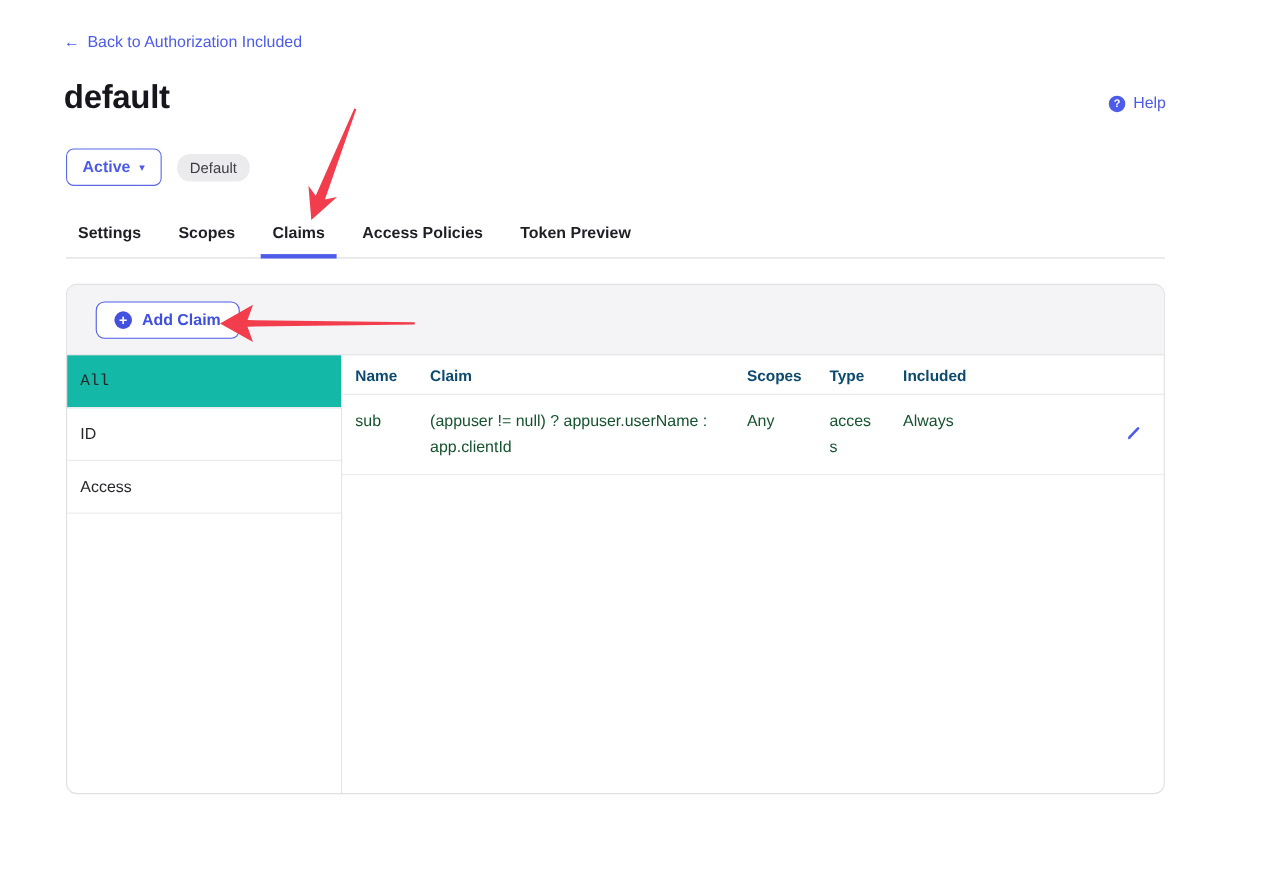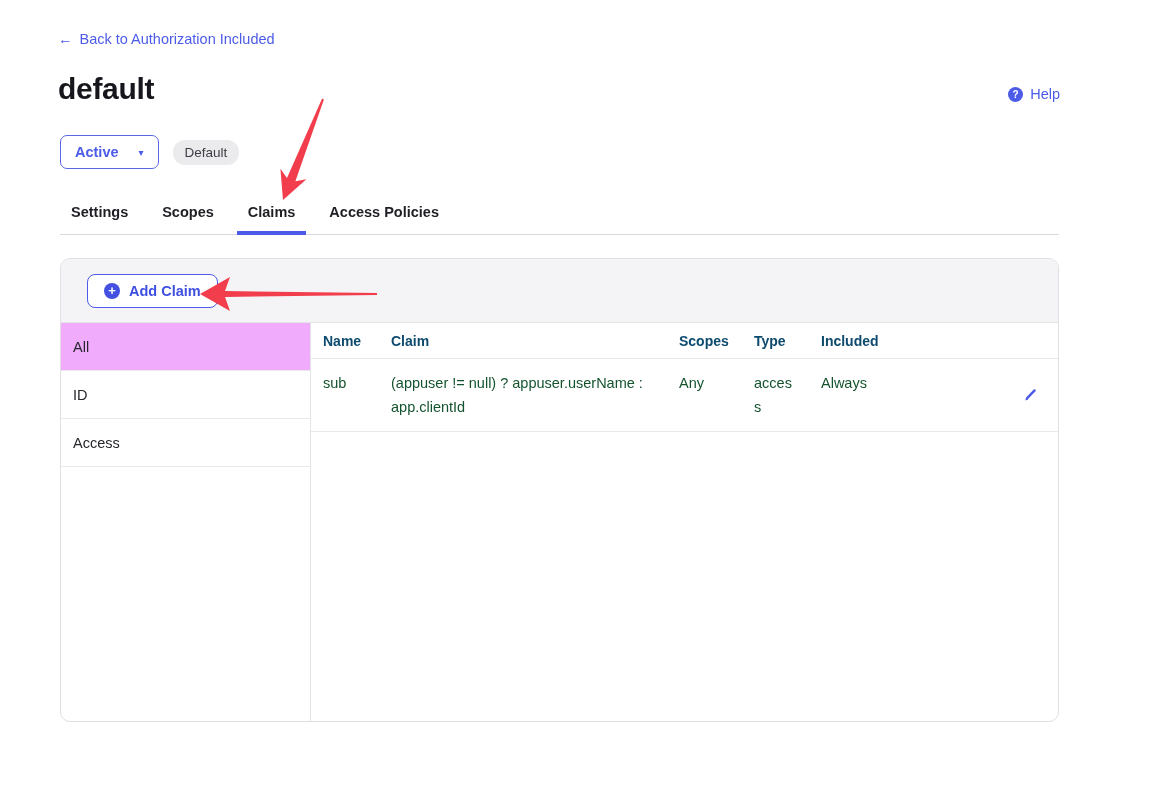--- a/index.html
+++ b/index.html
@@ -14,21 +14,21 @@
   .title-row { position: absolute; left: 58px; top: 72px; width: 1002px;
     display: flex; justify-content: space-between; align-items: flex-start; }
   .page-title { font-size: 30px; font-weight: 700; color: #16161c; letter-spacing: -0.3px; }
   .help-link { display: inline-flex; align-items: center; gap: 7px; margin-top: 14px;
     color: #4c5be8; font-size: 14.5px; cursor: pointer; }
   .help-icon { width: 15px; height: 15px; border-radius: 50%; background: #4c5be8; color: #fff;
     font-size: 10px; font-weight: 700; display: inline-flex; align-items: center; justify-content: center; }
 
   
   .status-row { position: absolute; left: 60px; top: 135px; display: flex; align-items: center; gap: 14px; }
-  .status-btn { display: inline-flex; align-items: center; gap: 20px; background: #fff;
+  .status-btn { display: inline-flex; align-items: center; gap: 8px; background: #fff;
     border: 1px solid #5b68e6; border-radius: 7px; padding: 8px 14px; color: #4c5be8;
     font-size: 14.5px; font-weight: 700; cursor: pointer;
     font-family: "Liberation Sans", "DejaVu Sans", sans-serif; }
   .status-caret { font-size: 10px; }
   .badge { background: #ebebee; color: #3d3d45; border-radius: 12px; padding: 5px 12px;
     font-size: 13.5px; }
 
   
   .tabs { position: absolute; left: 60px; top: 201px; width: 999px; display: flex;
     border-bottom: 1px solid #d9d9de; }
@@ -51,21 +51,21 @@
     justify-content: center; line-height: 1; padding-bottom: 1px; }
 
   .panel-body { flex: 1; display: flex; min-height: 0; }
 
   
   .claim-sidebar { width: 250px; flex: 0 0 250px; border-right: 1px solid #e4e4e7; }
   .claim-sidebar-header { height: 34px; display: flex; align-items: center; padding: 0 12px;
     font-size: 14.5px; font-weight: 700; color: #1e1e25; border-bottom: 1px solid #e7e7ea; }
   .claim-type-item { height: 48px; display: flex; align-items: center; padding: 0 12px;
     font-size: 14.5px; color: #26262d; border-bottom: 1px solid #eaeaed; cursor: pointer; }
-  .claim-type-item.selected { background: #f0abfc; }
+  .claim-type-item.selected { background: #14b8a6; font-family: Liberation Mono, monospace; }
 
   
   .claims-table { flex: 1; min-width: 0; }
   .t-grid { display: grid; grid-template-columns: 68px 288px 75px 67px 1fr 44px;
     padding: 0 20px 0 12px; align-items: start; }
   .t-header { height: 36px; align-items: center; border-bottom: 1px solid #e7e7ea;
     font-size: 14px; font-weight: 700; color: #0c4a6e; }
   .t-row { padding-top: 12px; padding-bottom: 12px; border-bottom: 1px solid #eaeaed;
     font-size: 14.5px; color: #14532d; line-height: 24px; }
   .cell-value { padding-right: 16px; }
@@ -99,20 +99,21 @@
     <span class="status-caret">▾</span>
   </button>
   <span class="badge">Default</span>
 </div>
 
 <div class="tabs">
   <div class="tab">Settings</div>
   <div class="tab">Scopes</div>
   <div class="tab active">Claims</div>
   <div class="tab">Access Policies</div>
+  <div class="tab">Token Preview</div>
 </div>
 
 <div class="panel">
   <div class="panel-toolbar">
     <button class="add-claim-btn">
       <span class="plus-icon">+</span>
       <span>Add Claim</span>
     </button>
   </div>
   <div class="panel-body">

